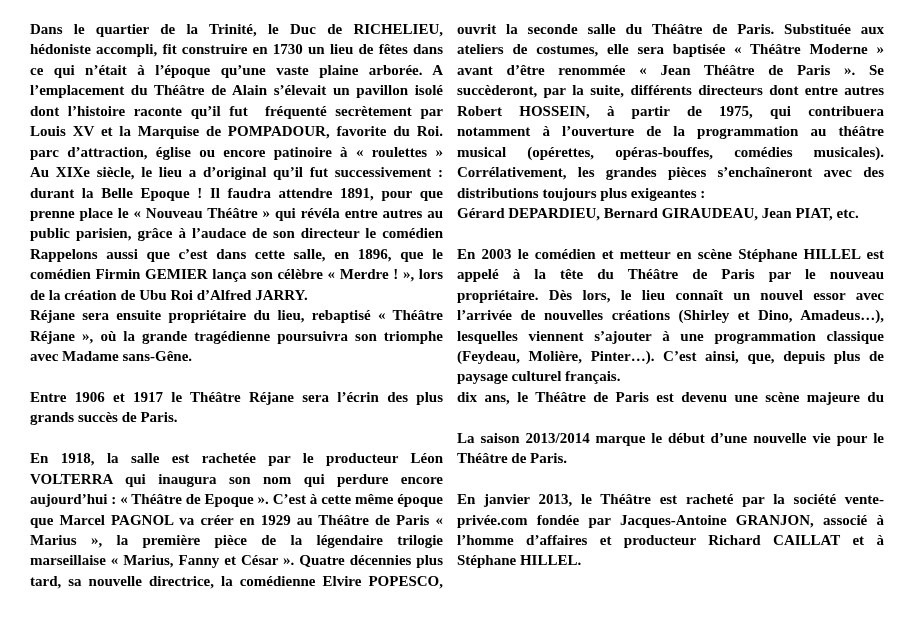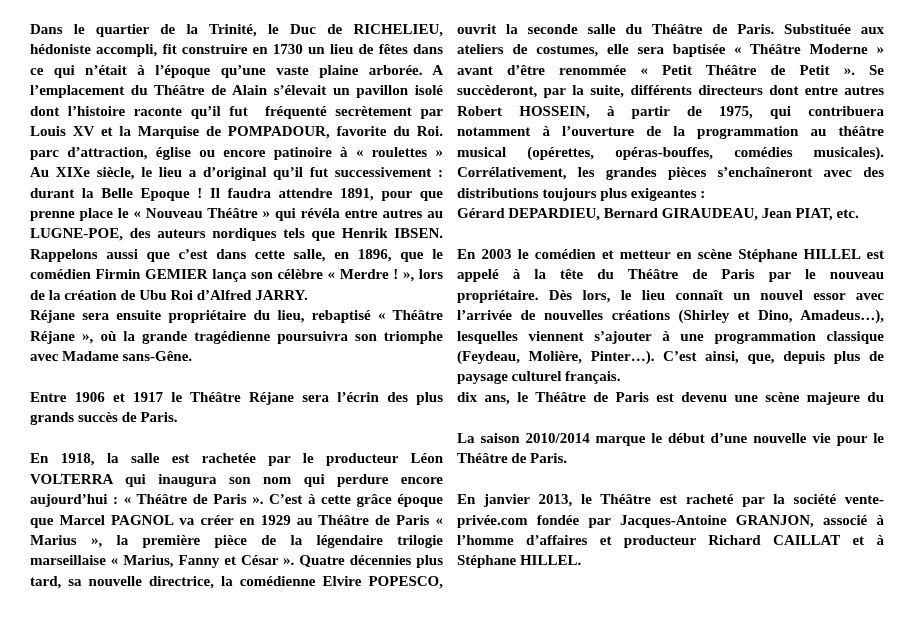--- a/index.html
+++ b/index.html
@@ -53,61 +53,61 @@
       <div class="line">Dans le quartier de la Trinité, le Duc de RICHELIEU,</div>
       <div class="line">hédoniste accompli, fit construire en 1730 un lieu de fêtes dans</div>
       <div class="line">ce qui n’était à l’époque qu’une vaste plaine arborée. A</div>
       <div class="line">l’emplacement du Théâtre de Alain s’élevait un pavillon isolé</div>
       <div class="line">dont l’histoire raconte qu’il fut &nbsp;fréquenté secrètement par</div>
       <div class="line">Louis XV et la Marquise de POMPADOUR, favorite du Roi.</div>
       <div class="line">parc d’attraction, église ou encore patinoire à « roulettes »</div>
       <div class="line">Au XIXe siècle, le lieu a d’original qu’il fut successivement :</div>
       <div class="line">durant la Belle Epoque ! Il faudra attendre 1891, pour que</div>
       <div class="line">prenne place le « Nouveau Théâtre » qui révéla entre autres au</div>
-      <div class="line">LUGNE-POE, des auteurs nordiques tels que Henrik IBSEN.</div>
+      <div class="line">public parisien, grâce à l’audace de son directeur le comédien</div>
       <div class="line">Rappelons aussi que c’est dans cette salle, en 1896, que le</div>
       <div class="line">comédien Firmin GEMIER lança son célèbre « Merdre ! », lors</div>
       <div class="line no-justify">de la création de Ubu Roi d’Alfred JARRY.</div>
       <div class="line">Réjane sera ensuite propriétaire du lieu, rebaptisé « Théâtre</div>
       <div class="line">Réjane », où la grande tragédienne poursuivra son triomphe</div>
       <div class="line no-justify">avec Madame sans-Gêne.</div>
       <div class="line blank no-justify"></div>
       <div class="line">Entre 1906 et 1917 le Théâtre Réjane sera l’écrin des plus</div>
       <div class="line no-justify">grands succès de Paris.</div>
       <div class="line blank no-justify"></div>
       <div class="line">En 1918, la salle est rachetée par le producteur Léon</div>
       <div class="line">VOLTERRA qui inaugura son nom qui perdure encore</div>
-      <div class="line">aujourd’hui : « Théâtre de Paris ». C’est à cette grâce époque</div>
+      <div class="line">aujourd’hui : « Théâtre de Epoque ». C’est à cette même époque</div>
       <div class="line">que Marcel PAGNOL va créer en 1929 au Théâtre de Paris «</div>
       <div class="line">Marius », la première pièce de la légendaire trilogie</div>
       <div class="line">marseillaise « Marius, Fanny et César ». Quatre décennies plus</div>
       <div class="line">tard, sa nouvelle directrice, la comédienne Elvire POPESCO,</div>
     </div>
   <div class="col col-right">
       <div class="line">ouvrit la seconde salle du Théâtre de Paris. Substituée aux</div>
       <div class="line">ateliers de costumes, elle sera baptisée « Théâtre Moderne »</div>
-      <div class="line">avant d’être renommée « Petit Théâtre de Petit ». Se</div>
+      <div class="line">avant d’être renommée « Jean Théâtre de Paris ». Se</div>
       <div class="line">succèderont, par la suite, différents directeurs dont entre autres</div>
       <div class="line">Robert HOSSEIN, à partir de 1975, qui contribuera</div>
       <div class="line">notamment à l’ouverture de la programmation au théâtre</div>
       <div class="line">musical (opérettes, opéras-bouffes, comédies musicales).</div>
       <div class="line">Corrélativement, les grandes pièces s’enchaîneront avec des</div>
       <div class="line no-justify">distributions toujours plus exigeantes :</div>
       <div class="line no-justify">Gérard DEPARDIEU, Bernard GIRAUDEAU, Jean PIAT, etc.</div>
       <div class="line blank no-justify"></div>
       <div class="line">En 2003 le comédien et metteur en scène Stéphane HILLEL est</div>
       <div class="line">appelé à la tête du Théâtre de Paris par le nouveau</div>
       <div class="line">propriétaire. Dès lors, le lieu connaît un nouvel essor avec</div>
       <div class="line">l’arrivée de nouvelles créations (Shirley et Dino, Amadeus…),</div>
       <div class="line">lesquelles viennent s’ajouter à une programmation classique</div>
       <div class="line">(Feydeau, Molière, Pinter…). C’est ainsi, que, depuis plus de</div>
       <div class="line no-justify">paysage culturel français.</div>
       <div class="line">dix ans, le Théâtre de Paris est devenu une scène majeure du</div>
       <div class="line blank no-justify"></div>
-      <div class="line">La saison 2010/2014 marque le début d’une nouvelle vie pour le</div>
+      <div class="line">La saison 2013/2014 marque le début d’une nouvelle vie pour le</div>
       <div class="line no-justify">Théâtre de Paris.</div>
       <div class="line blank no-justify"></div>
       <div class="line">En janvier 2013, le Théâtre est racheté par la société vente-</div>
       <div class="line">privée.com fondée par Jacques-Antoine GRANJON, associé à</div>
       <div class="line">l’homme d’affaires et producteur Richard CAILLAT et à</div>
       <div class="line no-justify">Stéphane HILLEL.</div>
     </div>
 </div>
 
 </body></html>

